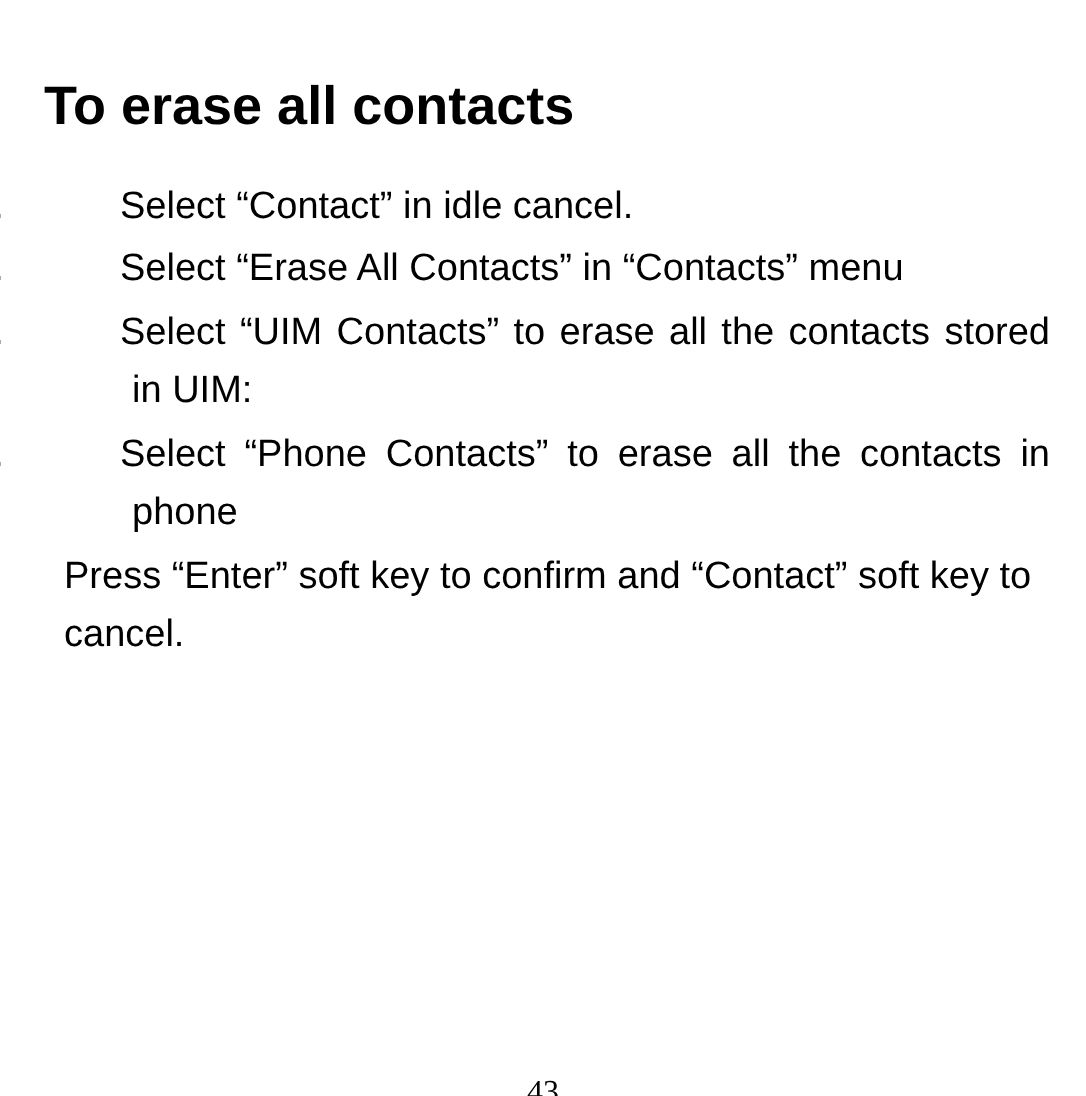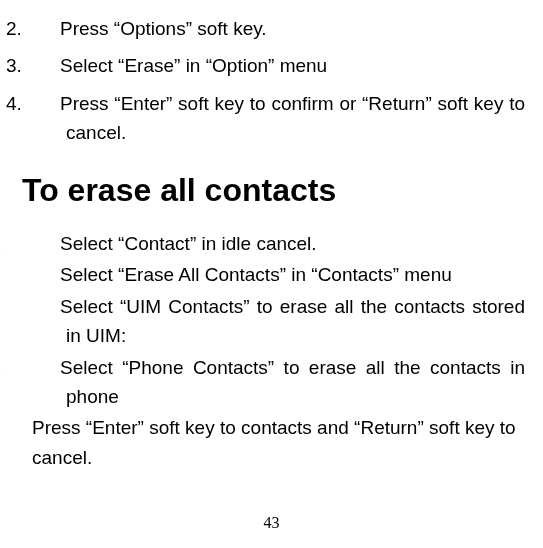--- a/index.html
+++ b/index.html
@@ -34,21 +34,21 @@
     }
     .list-first li.justify {
       text-align: justify;
     }
     .list-first .num {
       display: inline-block;
       width: 24px;
       text-align: left;
     }
     .heading {
-      font-size: 32px;
+      font-size: 27px;
       font-weight: bold;
       margin-top: 24px;
       margin-bottom: 20px;
       padding-left: 4px;
     }
     .list-second {
       list-style: none;
     }
     .list-second li {
       font-size: 19px;
@@ -77,45 +77,34 @@
       left: 50%;
       transform: translateX(-50%);
       font-size: 16px;
       font-family: 'Times New Roman', serif;
     }
   </style>
 </head>
 <body>
 
 <div class="page">
-  <ul class="list-first">
-    <li>
-      <span class="num">2.</span><span>Press “Options” soft key.</span>
-    </li>
-    <li>
-      <span class="num">3.</span><span>Select “Erase” in “Option” menu</span>
-    </li>
-    <li class="justify">
-      <span class="num">4.</span><span>Press “Enter” soft key to confirm or “Return” soft key to cancel.</span>
-    </li>
-  </ul>
 
   <h2 class="heading">To erase all contacts</h2>
 
   <ul class="list-second">
     <li>
       <span class="num">1.</span><span>Select “Contact” in idle cancel.</span>
     </li>
     <li>
       <span class="num">2.</span><span>Select “Erase All Contacts” in “Contacts” menu</span>
     </li>
     <li class="justify">
       <span class="num">3.</span><span>Select “UIM Contacts” to erase all the contacts stored in UIM:</span>
     </li>
     <li class="justify">
       <span class="num">4.</span><span>Select “Phone Contacts” to erase all the contacts in phone</span>
     </li>
   </ul>
 
-  <p class="trailing">Press “Enter” soft key to contacts and “Return” soft key to cancel.</p>
+  <p class="trailing">Press “Enter” soft key to confirm and “Contact” soft key to cancel.</p>
 
   <div class="page-number">43</div>
 </div>
 
 </body></html>

